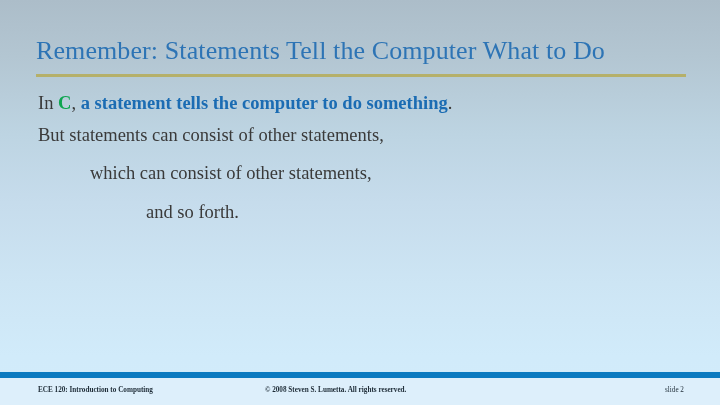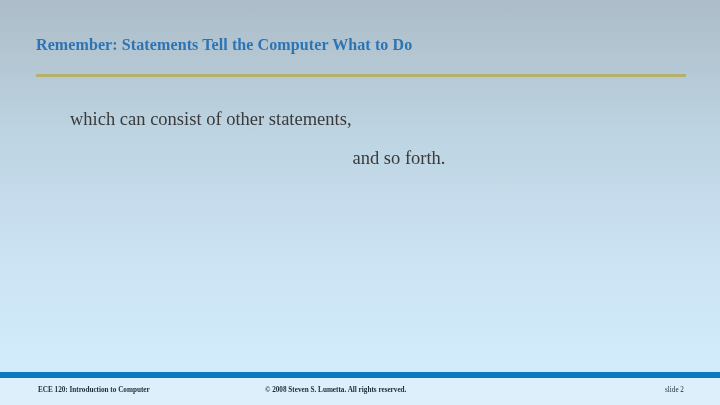--- a/index.html
+++ b/index.html
@@ -24,24 +24,24 @@
         #d1ebfa 88%,
         #d2ecfa 100%);
   }
 
   
   .title {
     position: absolute;
     left: 36px;
     top: 36px;
     width: 652px;
-    font-size: 16px;
+    font-size: 26px;
     line-height: 1.15;
     color: #2d74b5;
-    font-weight: bold;
+    font-weight: normal;
     letter-spacing: 0.1px;
     white-space: nowrap;
   }
   .title-rule {
     position: absolute;
     left: 36px;
     top: 74px;
     width: 650px;
     height: 3px;
     background: #b5b06a;
@@ -55,29 +55,28 @@
     width: 640px;
     color: #3a3a3a;
     font-size: 18.5px;
     line-height: 1.22;
   }
   .para {
     margin: 0 0 9px 0;
     max-width: 465px;
   }
   .para.lvl2 {
-    margin-left: 32px;
+    margin-left: 52px;
     margin-top: 16px;
     max-width: 600px;
   }
   .para.lvl3 {
-    margin-left: 82px;
+    margin-left: 108px;
     margin-top: 16px;
     max-width: 600px;
-    text-align: center;
   }
   .b-blue {
     color: #1b6cb3;
     font-weight: bold;
   }
   .b-green {
     color: #0da54f;
     font-weight: bold;
   }
 
@@ -113,28 +112,30 @@
 </head>
 <body>
 
 <div class="slide">
 
   <div class="title">Remember: Statements Tell the Computer What to Do</div>
   <div class="title-rule"></div>
 
   <div class="body">
 
+    <p class="para"><span>In </span><span class="b-green">C</span><span>, </span><span class="b-blue">a statement tells the computer to do something</span><span>.</span></p>
 
 
+    <p class="para">But statements can consist of other statements,</p>
 
     <p class="para lvl2">which can consist of other statements,</p>
 
     <p class="para lvl3">and so forth.</p>
 
   </div>
 
   <div class="footer-bar"></div>
   <div class="footer-strip"></div>
-  <div class="footer-text footer-left">ECE 120: Introduction to Computer</div>
+  <div class="footer-text footer-left">ECE 120: Introduction to Computing</div>
   <div class="footer-text footer-mid">© 2008 Steven S. Lumetta.  All rights reserved.</div>
   <div class="footer-text footer-right">slide 2</div>
 
 </div>
 
 </body></html>

